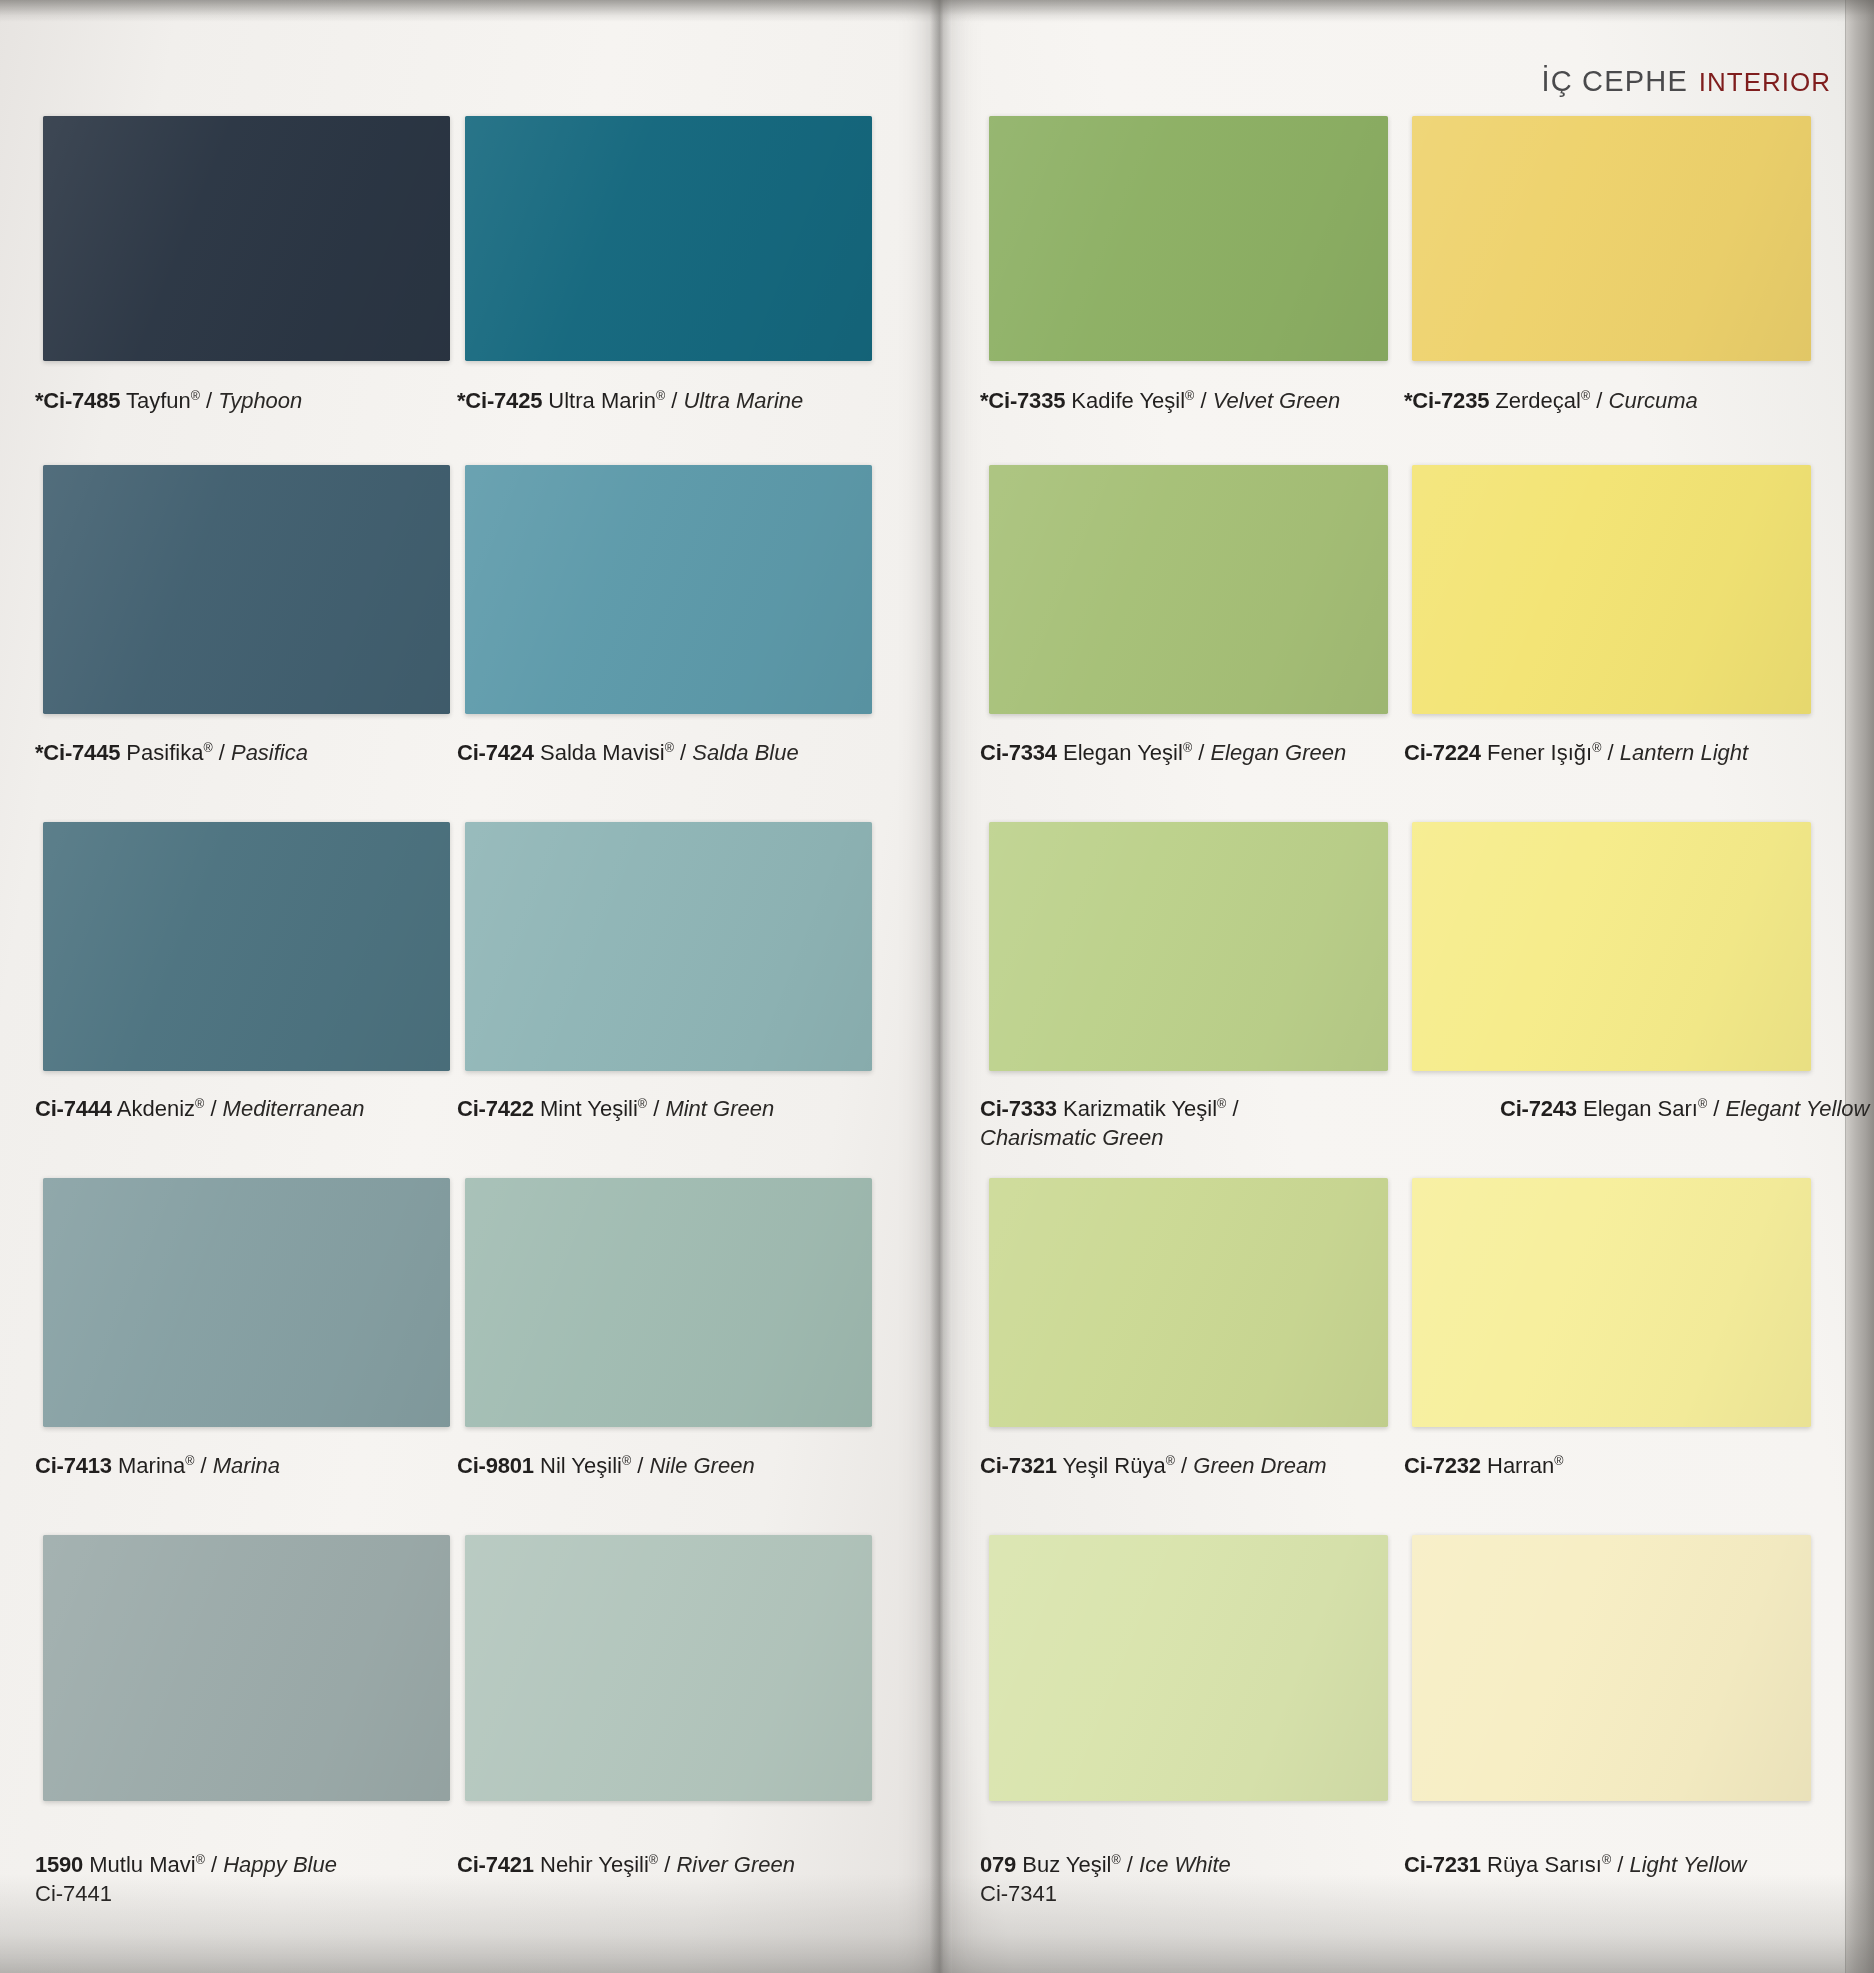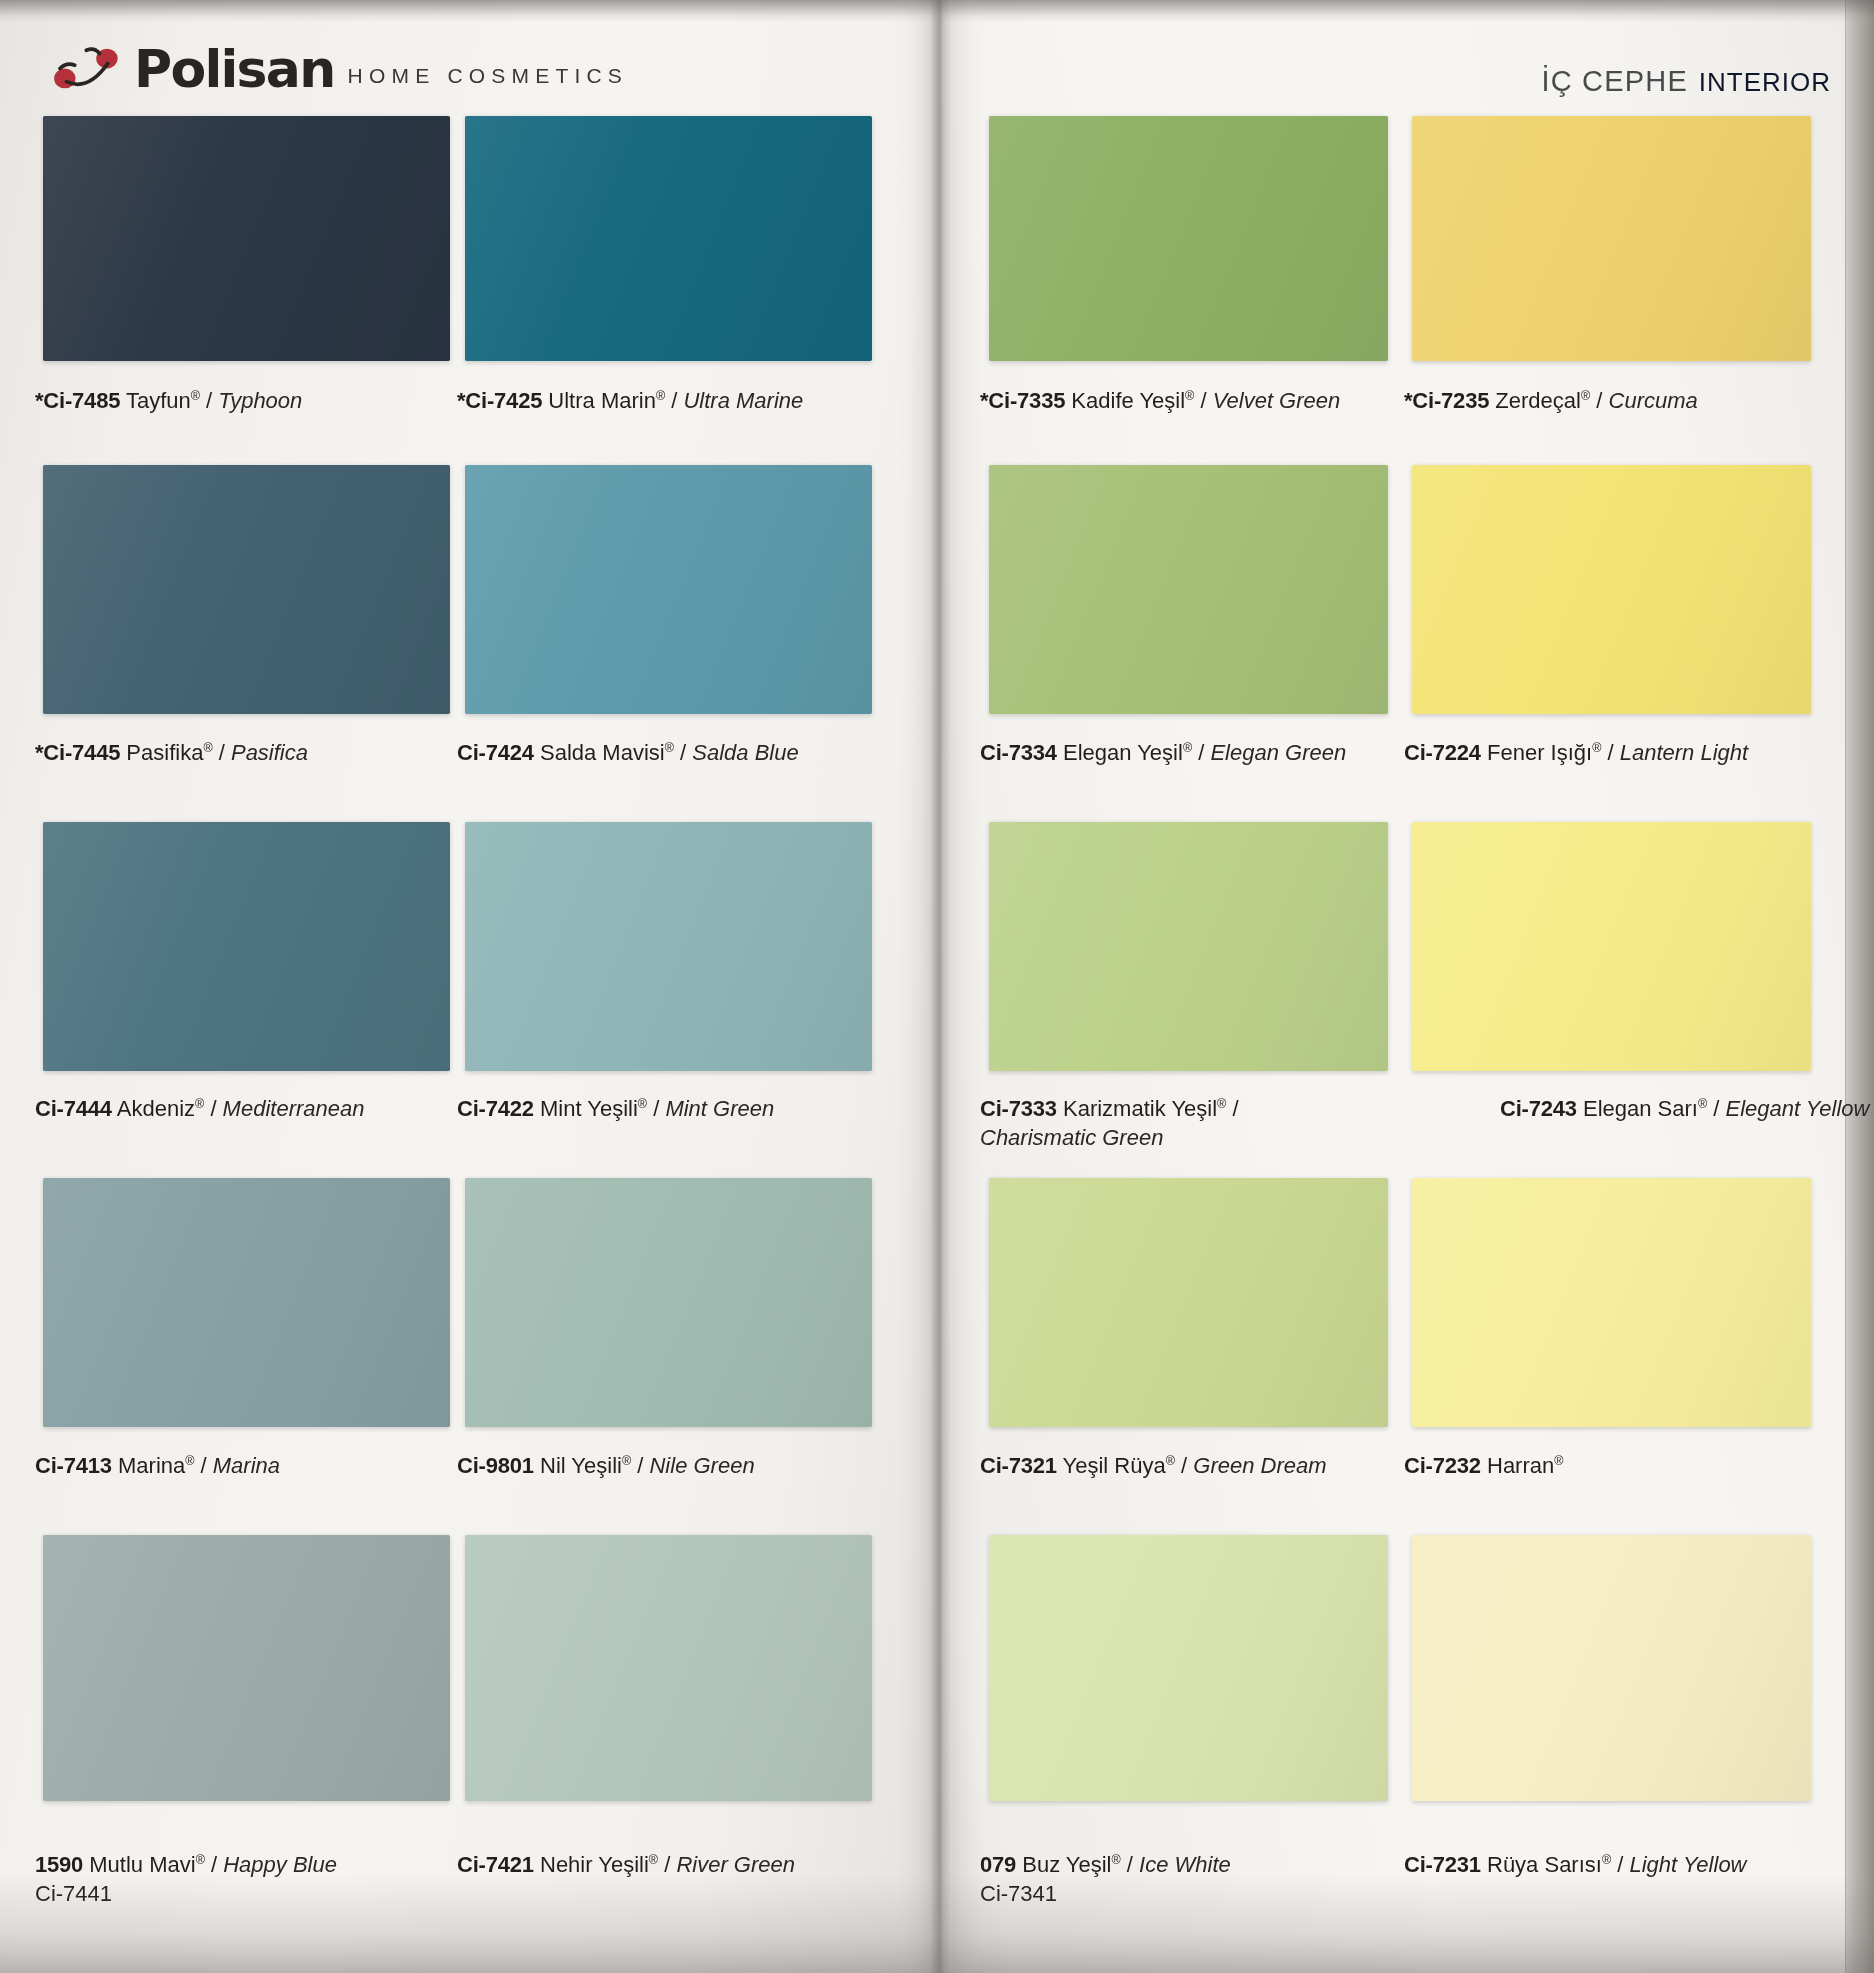--- a/index.html
+++ b/index.html
@@ -103,21 +103,21 @@
     position: absolute;
     right: 43px;
     top: 65px;
     display: flex;
     align-items: baseline;
     gap: 10.8px;
     font-family: Liberation Sans, sans-serif;
     color: #4a4a4c;
   }
   .ic-cephe { font-size: 29px; letter-spacing: 1.2px; }
-  .interior-word { font-size: 26px; letter-spacing: 1px; color: #0f172a; }
+  .interior-word { font-size: 26px; letter-spacing: 1px; color: #7f1d1d; }
 
   
   .grid { position: absolute; }
 
   .cell { position: absolute; }
 
   .chip {
     position: absolute;
     left: 0; top: 0;
     border-radius: 1.7px;
@@ -153,33 +153,20 @@
 </head>
 <body>
 
 <div id="page">
 
   <div class="sheet sheet-left"></div>
   <div class="sheet sheet-right"></div>
   <div class="spine"></div>
   <div class="outer-edge"></div>
 
-  <div class="brand">
-    <span class="brand-mark">
-      <svg width="71" height="52" viewBox="0 0 86 62" aria-hidden="true">
-        <ellipse cx="18" cy="46" rx="13" ry="12" fill="#b4303a"></ellipse>
-        <ellipse cx="69" cy="22" rx="13" ry="12" fill="#b4303a"></ellipse>
-        <path d="M12 34 Q20 26 30 30" stroke="#2a2422" stroke-width="4.5" fill="none" stroke-linecap="round"></path>
-        <path d="M44 12 Q54 8 60 16" stroke="#2a2422" stroke-width="4.5" fill="none" stroke-linecap="round"></path>
-        <path d="M20 50 Q46 62 70 28" stroke="#2a2422" stroke-width="4.5" fill="none" stroke-linecap="round"></path>
-      </svg>
-    </span>
-    <span class="brand-word">Polisan</span>
-    <span class="brand-sub">HOME COSMETICS</span>
-  </div>
 
   <div class="interior-head">
     <span class="ic-cephe">İÇ CEPHE</span>
     <span class="interior-word">INTERIOR</span>
   </div>
 
   <div class="grid" id="swatch-grid">
       <div class="cell" style="left: 43px; top: 116px; width: 407px; height: 245px;">
         <div class="chip" style="width: 407px; height: 245px; background: rgb(43, 54, 68);">
           <div class="chip-sheen"></div>

